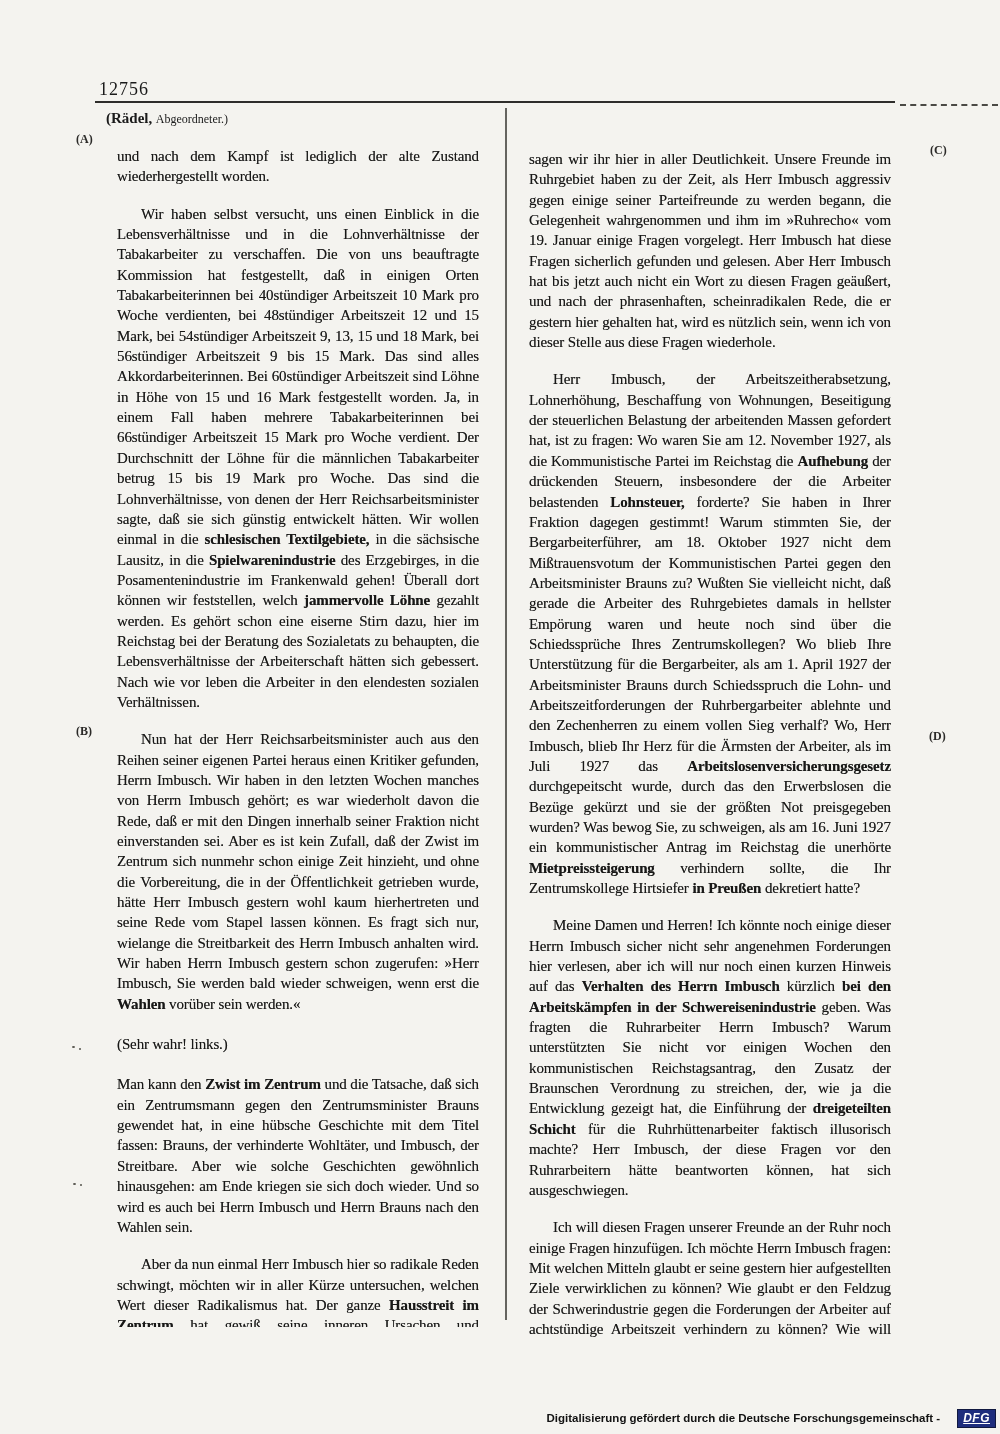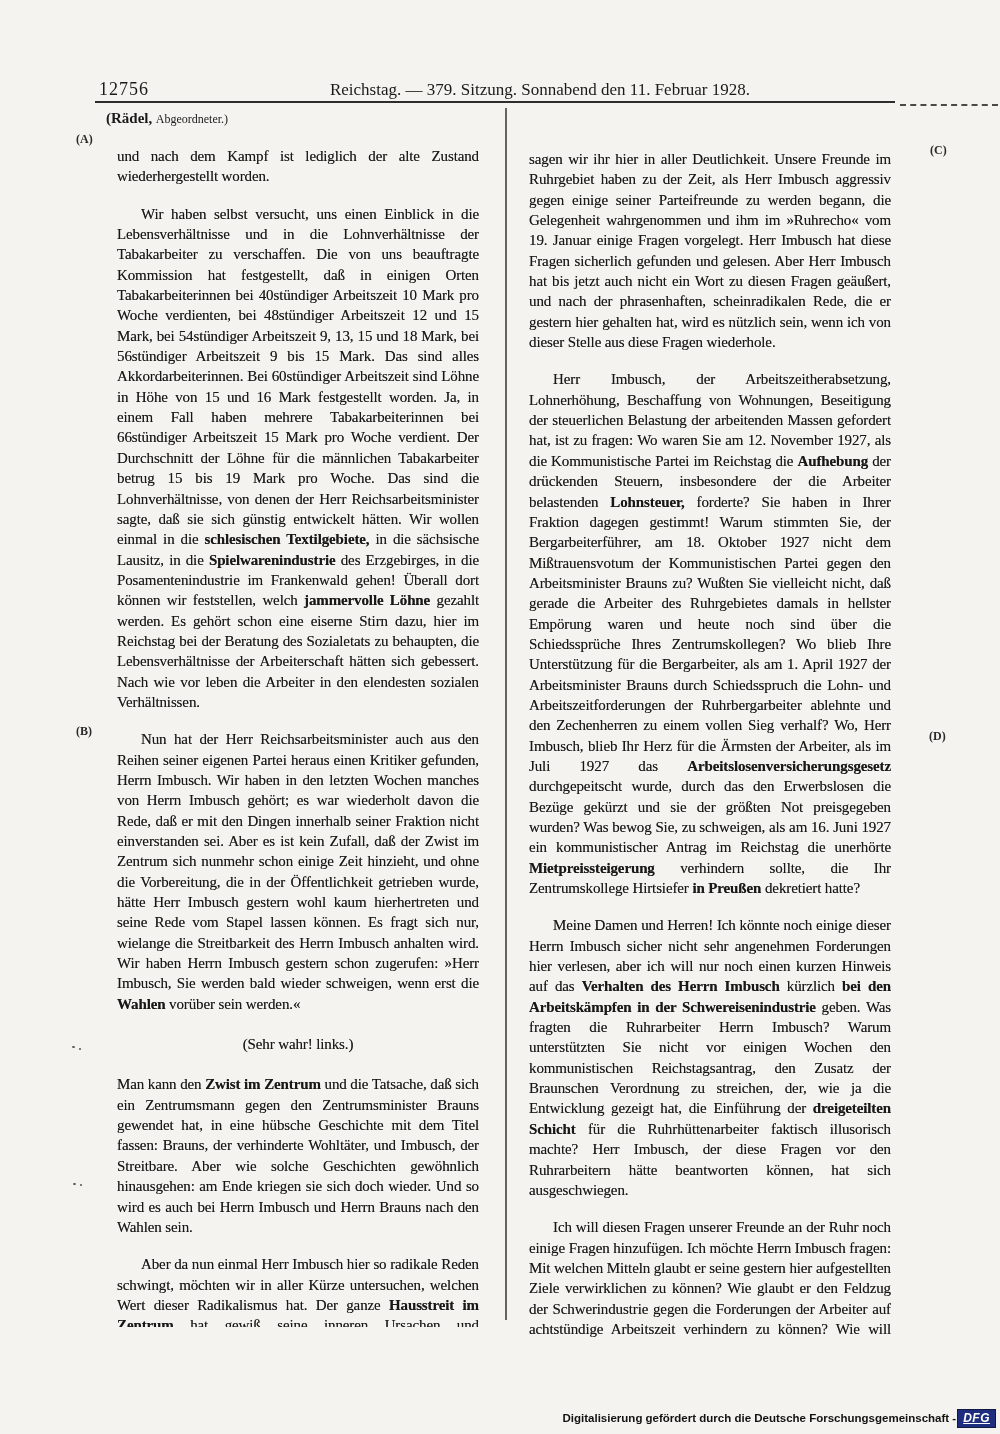--- a/index.html
+++ b/index.html
@@ -29,50 +29,49 @@
   .col{
     position:absolute;width:396px;overflow:hidden;
     font-size:15px;line-height:20.35px;text-align:justify;
     letter-spacing:-0.12px;color:#181817;
     text-shadow:0 0 .35px rgba(20,20,20,.55);
   }
   .col-left{left:100px;top:129px;height:1198px;}
   .col-right{left:512px;top:132px;height:1212px;}
   .col p{margin:17px;}
   .col p.indent{text-indent:1.6em;}
-  .col p.centered{text-align:center;text-indent:0;padding:3px 0;}
+  .col p.centered{text-align:left;text-indent:0;padding:3px 0;}
   .col b{font-weight:bold;}
   
   .artifact{position:absolute;background:#56544e;border-radius:50%;}
   .a1{left:72px;top:1046px;width:3px;height:2px;}
   .a2{left:79px;top:1048px;width:2px;height:2px;}
   .a3{left:73px;top:1183px;width:3px;height:2px;}
   .a4{left:80px;top:1184px;width:2px;height:2px;}
   
   .footer{
     position:absolute;top:1407px;right:4px;height:22px;
-    display:flex;align-items:center;gap:1px;
+    display:flex;align-items:center;gap:17px;
     font-family:"Liberation Sans", sans-serif;
     font-size:11.5px;font-weight:bold;color:#121212;
   }
   .dfg{
     display:inline-block;padding:1px 5px 2px 5px;
     background:#1e2d7d;color:#ffffff;
     font-style:italic;font-weight:bold;font-size:12px;letter-spacing:.5px;
     border:1px solid #10183f;
     text-decoration:underline;
   }
 </style>
 </head>
 <body>
 
 <div class="page">
 
   <div class="pagenum">12756</div>
-  <div class="title">Reichstag. — 379. Sitzung. Sonnabend den 11. Februar 1928.</div>
   <div class="rule-solid"></div>
   <div class="rule-dashed"></div>
 
   <div class="speaker">
     <span class="name">(Rädel,</span>
     <span class="role">Abgeordneter.)</span>
   </div>
 
   <div class="mletter m-a">(A)</div>
   <div class="mletter m-b">(B)</div>

